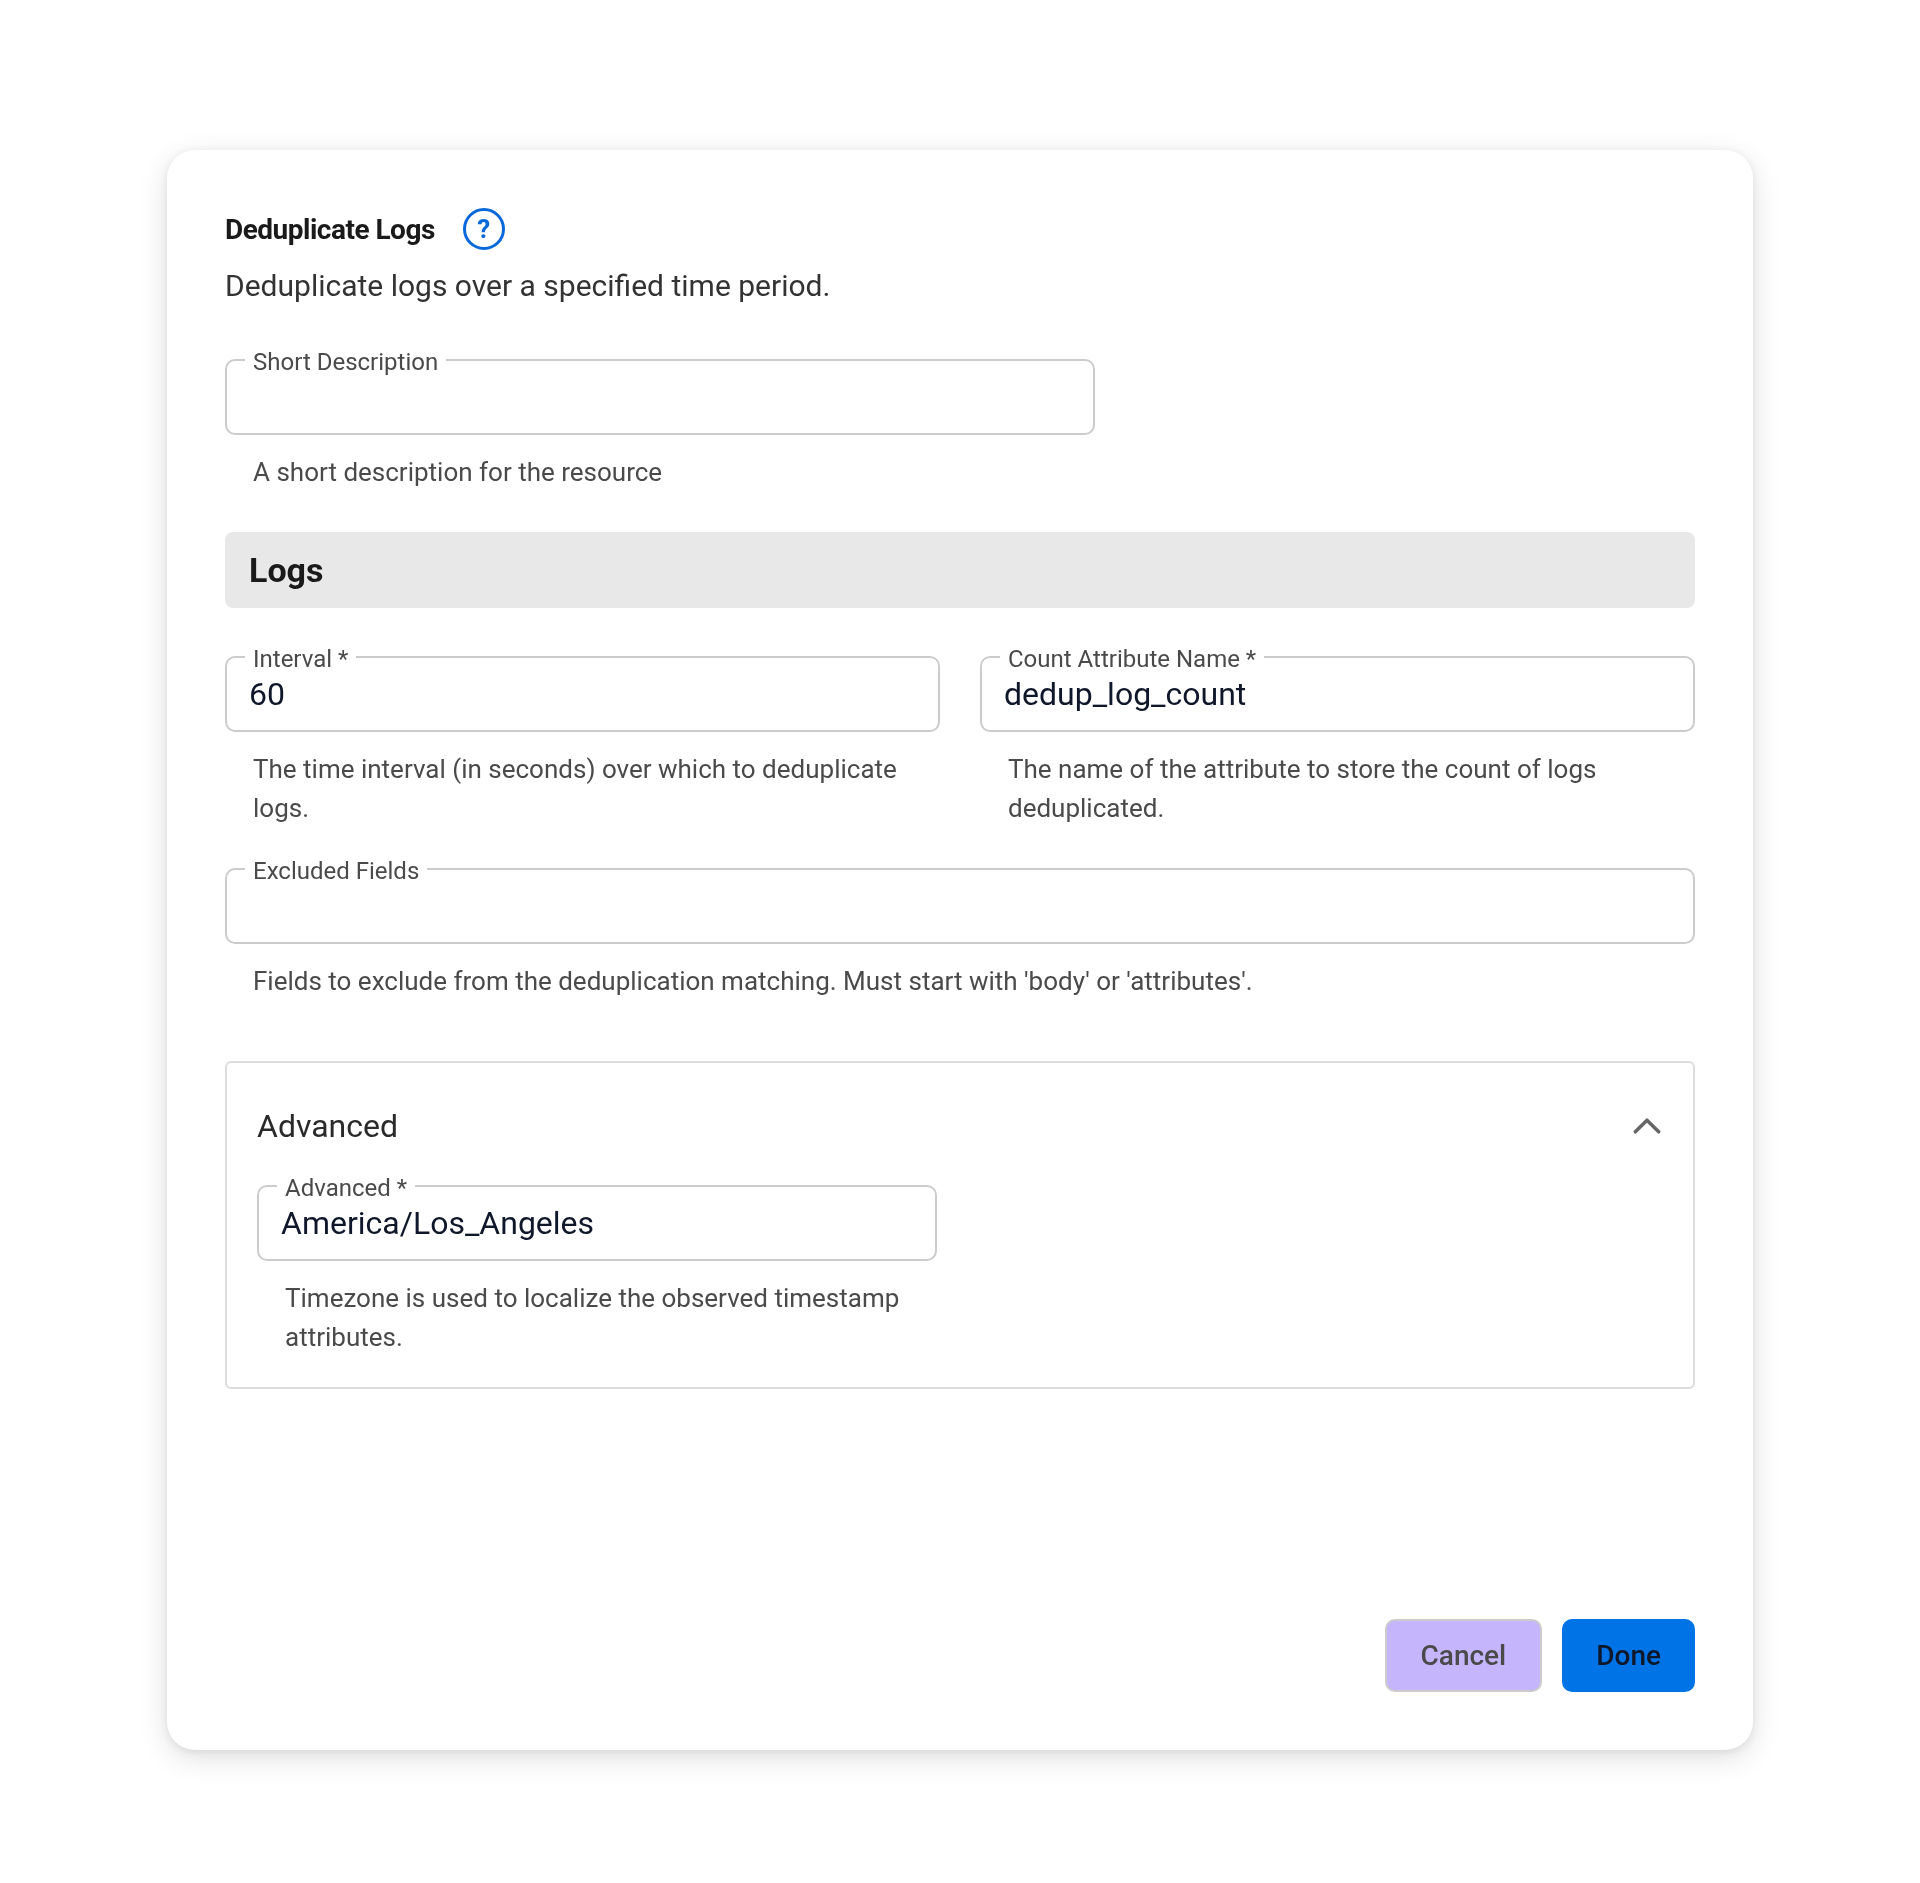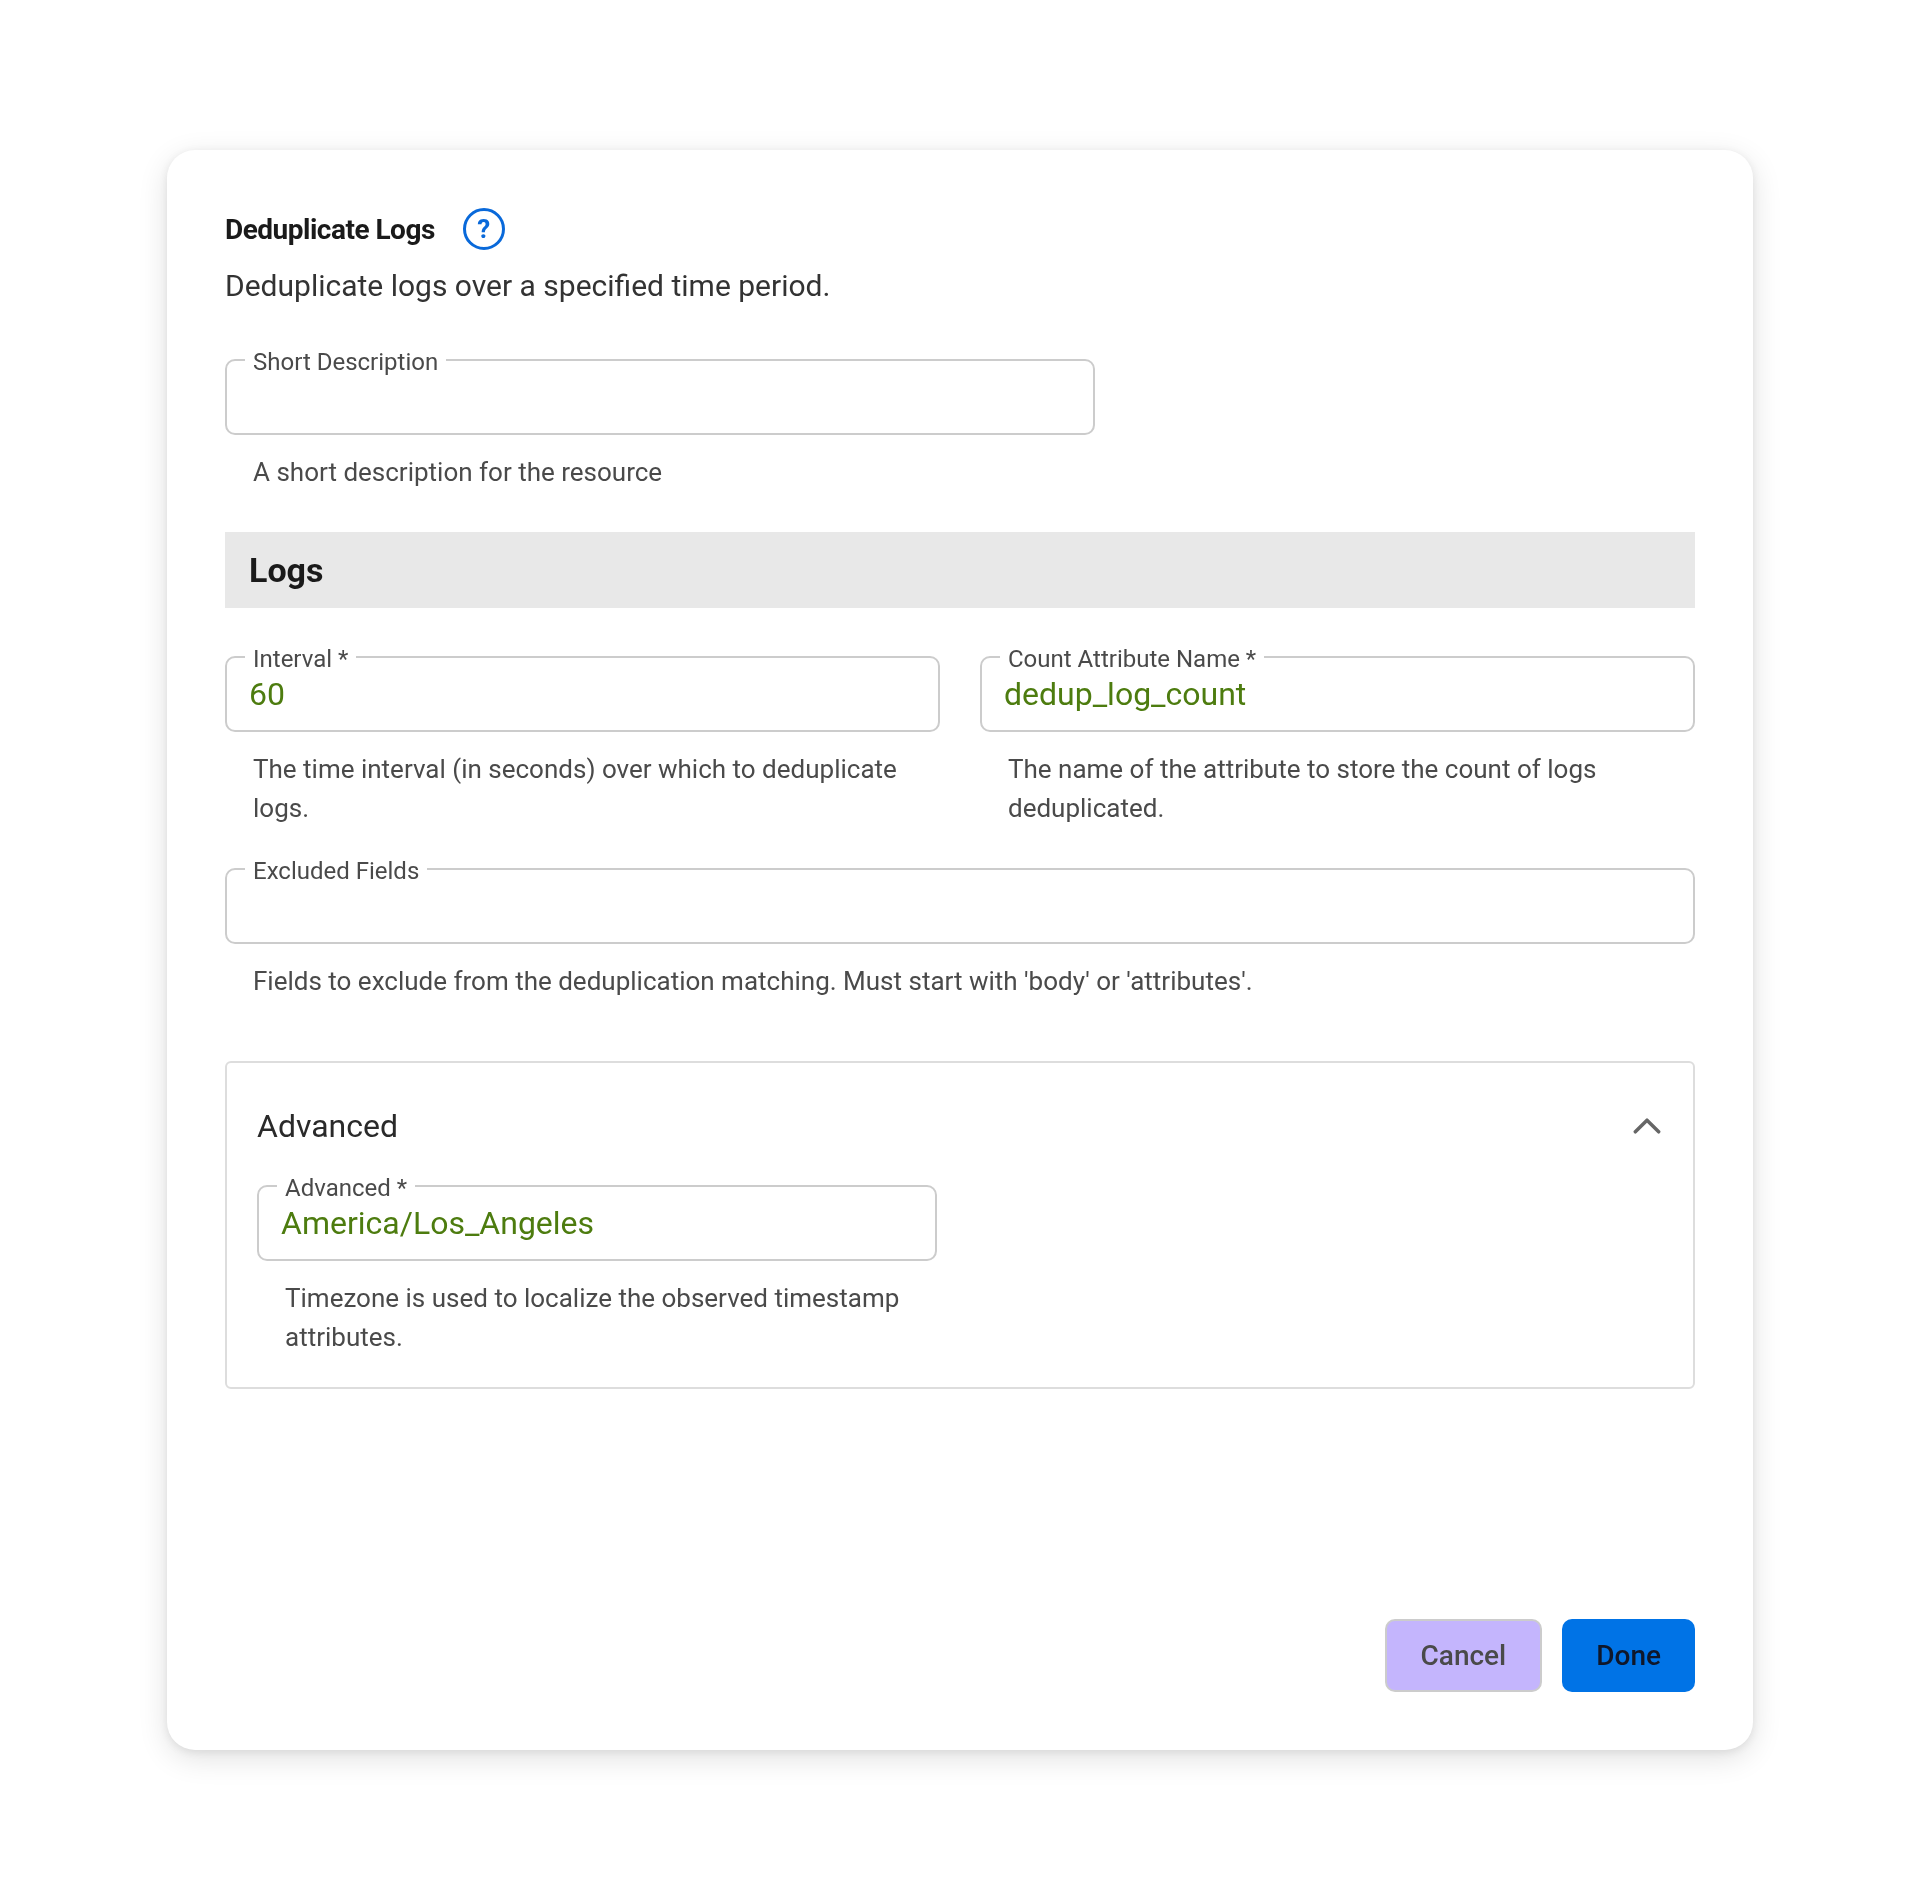--- a/index.html
+++ b/index.html
@@ -90,40 +90,40 @@
       z-index: 1;
     }
     
     .field-input {
       width: 100%;
       height: 76px;
       border: 2px solid #cccccc;
       border-radius: 10px;
       padding: 0 22px;
       font-size: 32px;
-      color: #4d7c0f;
+      color: #0f172a;
       outline: none;
       font-family: inherit;
     }
     
     .field-helper {
       font-size: 26px;
       color: #4a4a4a;
       margin-top: 18px;
       padding-left: 28px;
       line-height: 1.5;
     }
     
     .section-header {
       background: #e8e8e8;
       padding: 18px 24px;
       font-size: 34px;
       font-weight: 700;
       color: #1a1a1a;
-      border-radius: 0;
+      border-radius: 8px;
       margin-bottom: 48px;
     }
     
     .short-desc-group {
       width: 870px;
     }
     
     .advanced-panel {
       border: 2px solid #dddddd;
       border-radius: 6px;

